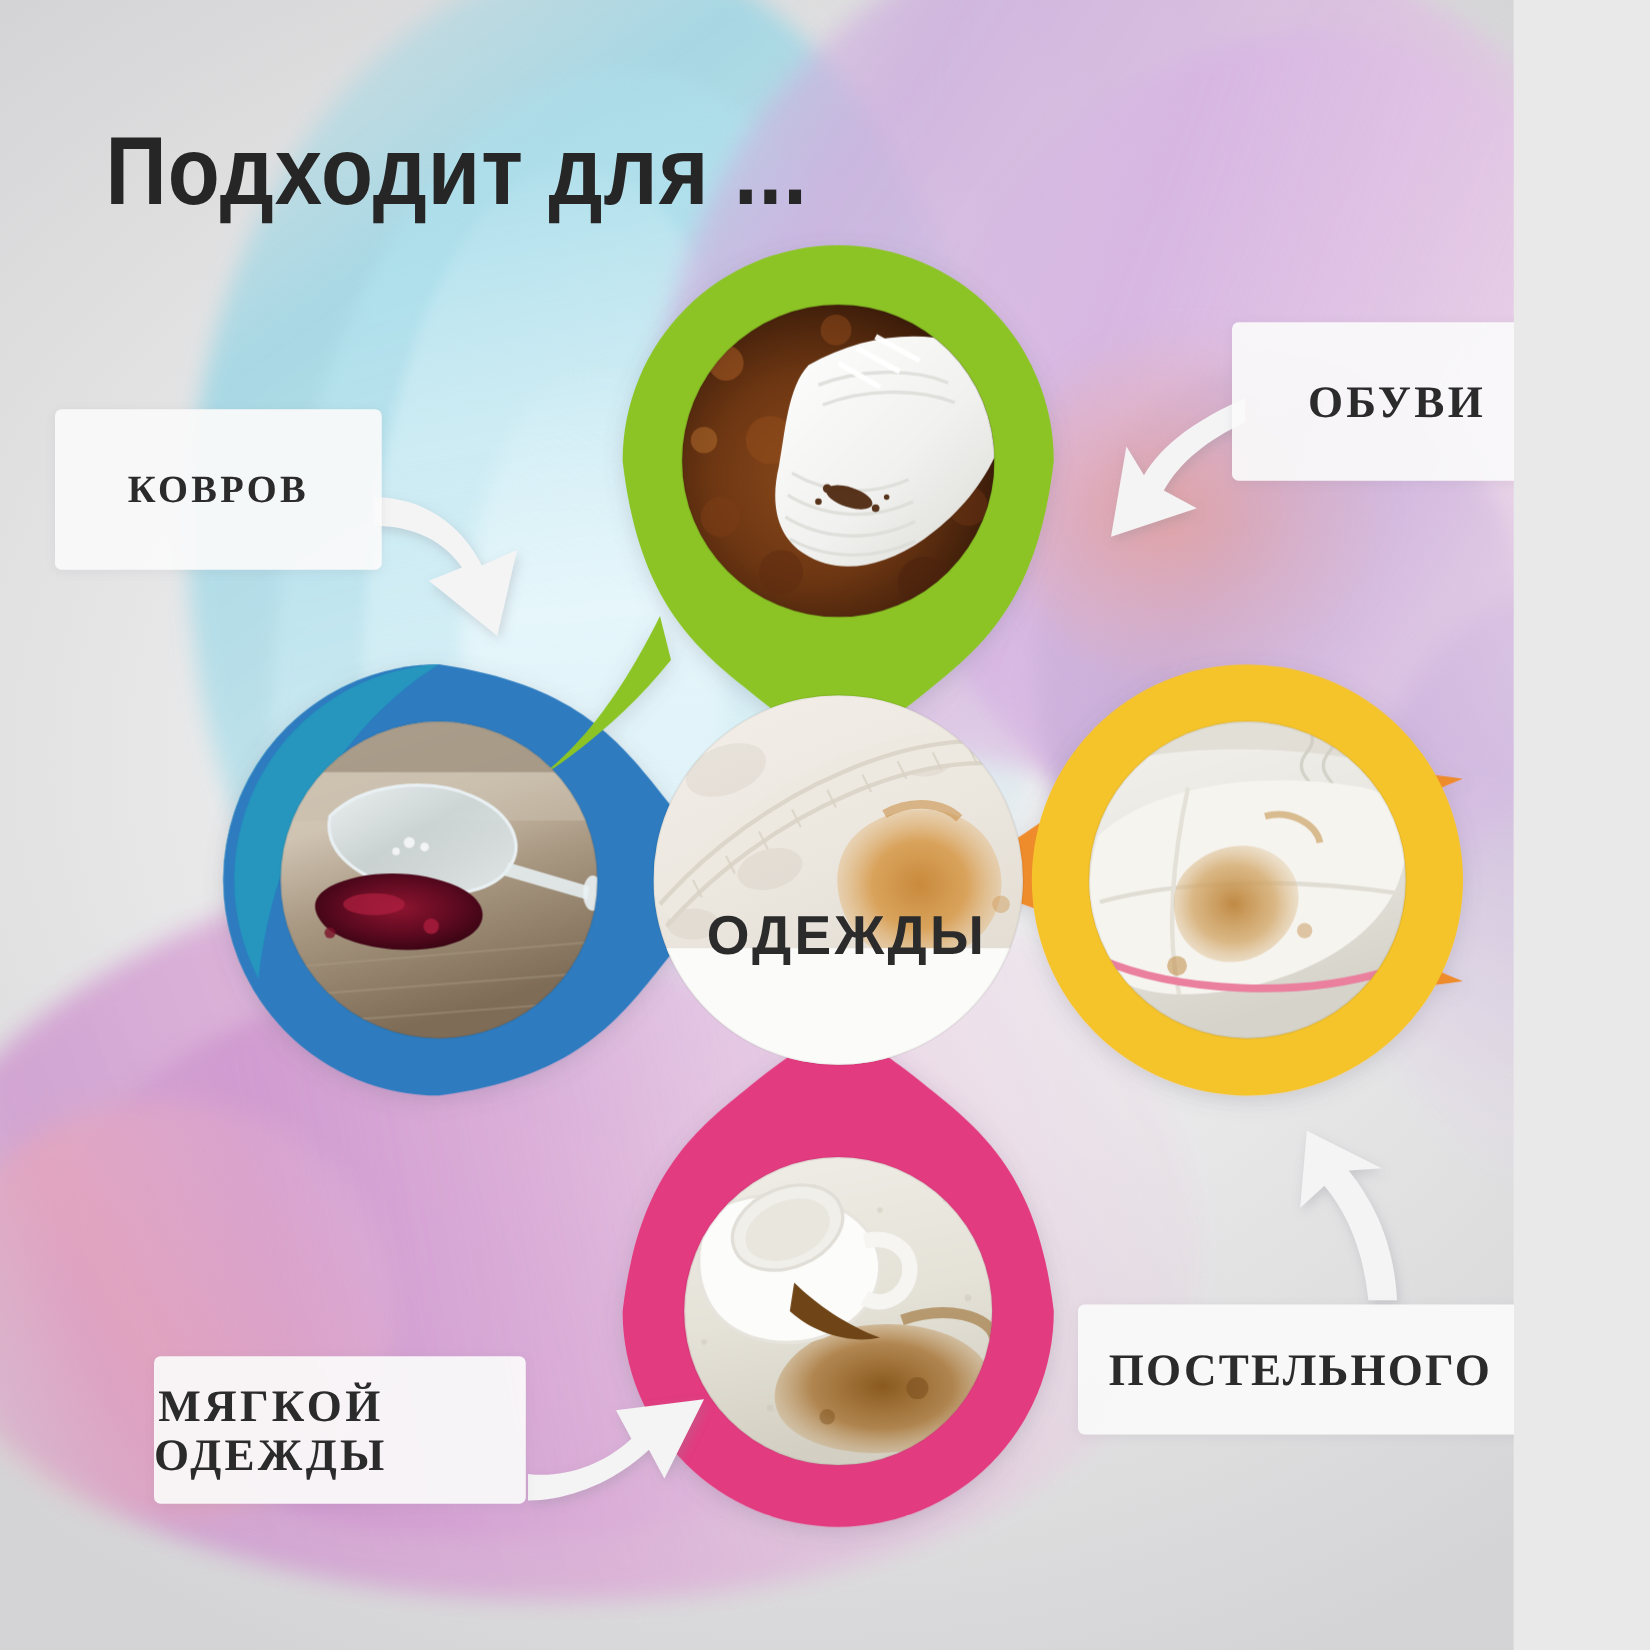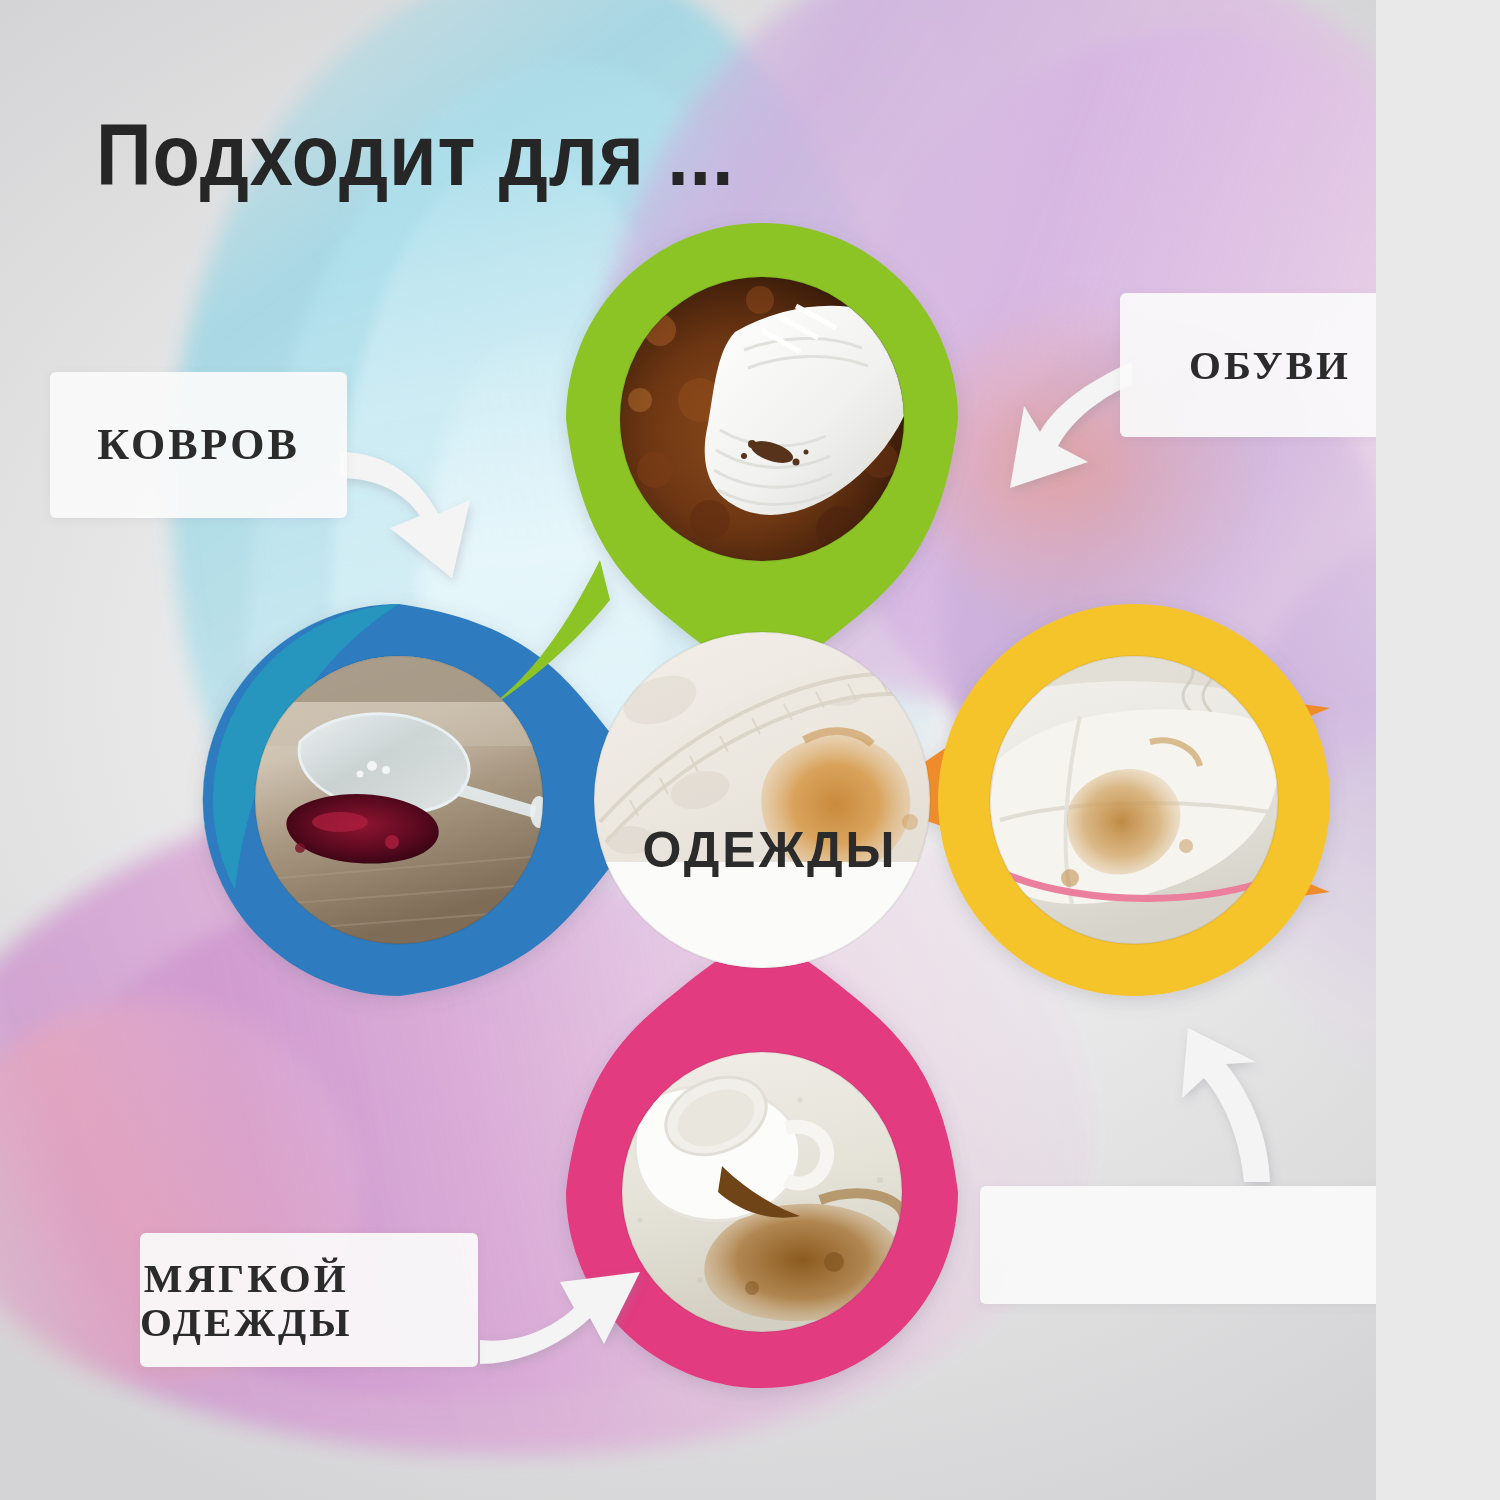--- a/index.html
+++ b/index.html
@@ -114,21 +114,21 @@
     background:rgba(250,250,250,.93);
     border-radius:6px;
     box-shadow:0 2px 10px rgba(120,120,130,.10);
     display:flex;align-items:center;
     color:#2b2b2b;font-weight:700;
     letter-spacing:3px;
     line-height:1.08;
   }
   .label span{display:block;font-family:Liberation Serif, serif;}
 
-  #label-carpets{left:50px;top:372px;width:297px;height:146px;justify-content:center;font-size:44px;}
+  #label-carpets{left:50px;top:372px;width:297px;height:146px;justify-content:center;font-size:35px;}
   #label-shoes{left:1120px;top:293px;width:300px;height:144px;justify-content:center;font-size:41px;}
   #label-bedding{left:980px;top:1186px;width:540px;height:118px;justify-content:flex-start;padding-left:28px;font-size:41px;letter-spacing:2px;}
   #label-furniture{left:140px;top:1233px;width:338px;height:134px;justify-content:flex-start;text-align:center;font-size:41px;}
 
   
   #label-clothes{
     position:absolute;left:620px;top:821px;width:300px;
     text-align:center;color:#2b2b2b;font-weight:700;font-size:50px;letter-spacing:3px;
   }
 </style>
@@ -468,20 +468,21 @@
   <div class="label" id="label-carpets">
     <span>КОВРОВ</span>
   </div>
 
   <div class="label" id="label-shoes">
     <span>ОБУВИ</span>
   </div>
 
   <div class="label" id="label-bedding">
     <div>
+      <span>ПОСТЕЛЬНОГО</span>
     </div>
   </div>
 
   <div class="label" id="label-furniture">
     <div>
       <span>МЯГКОЙ</span>
       <span>ОДЕЖДЫ</span>
     </div>
   </div>
 

